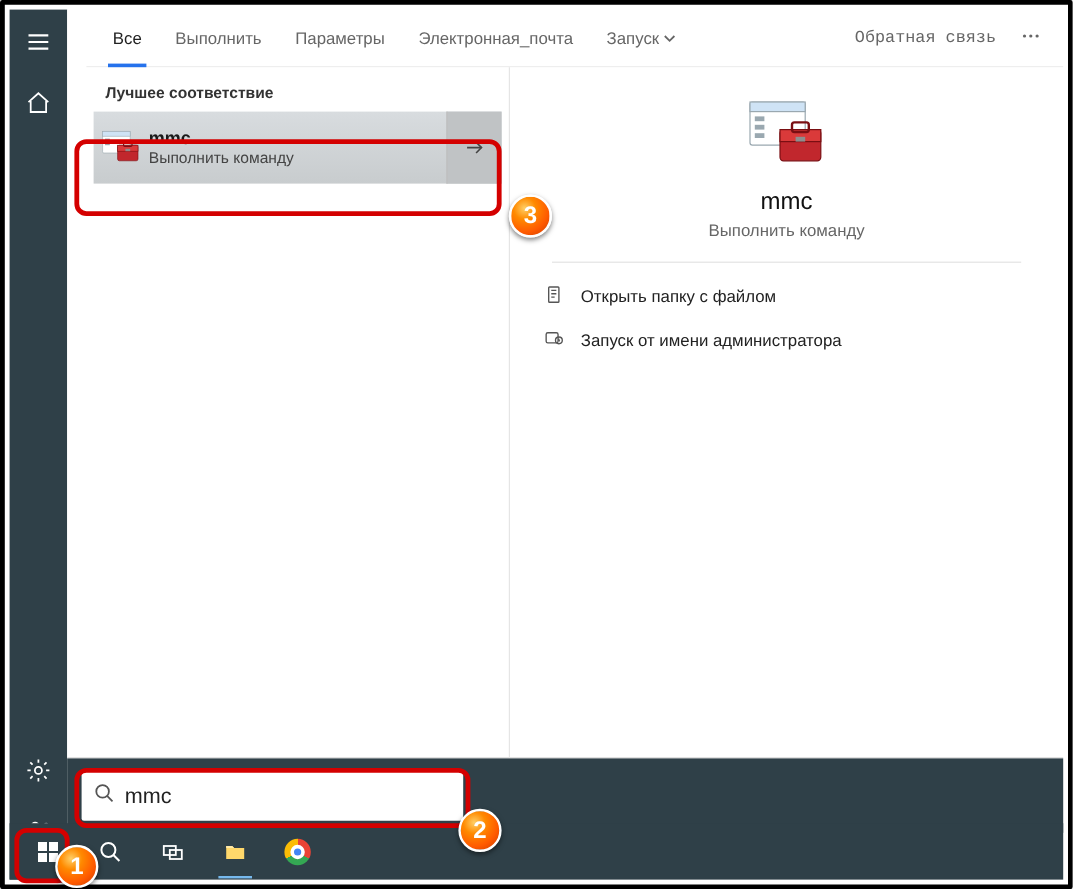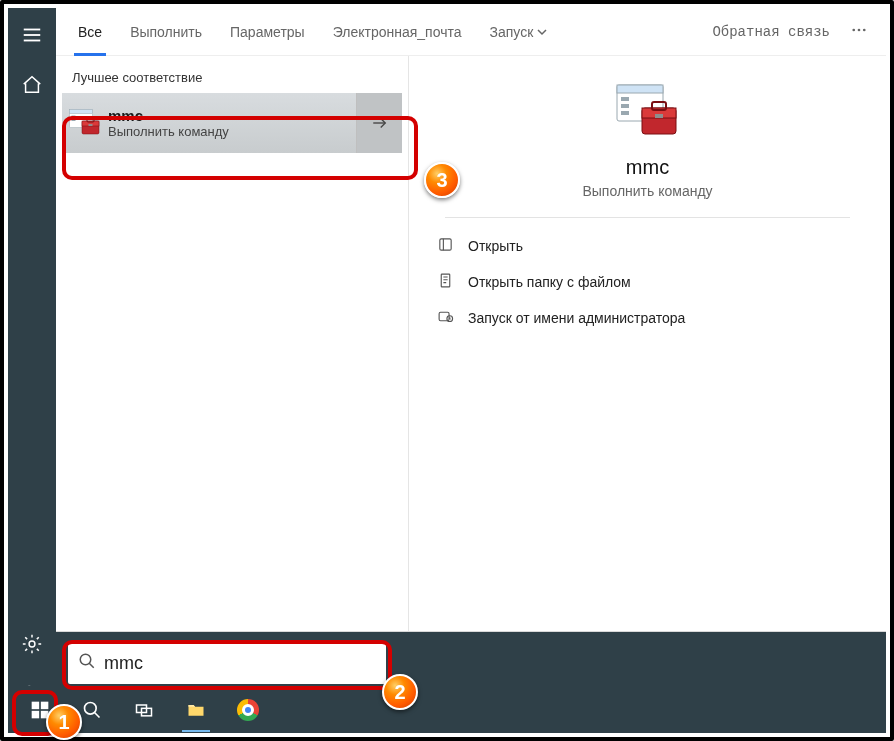--- a/index.html
+++ b/index.html
@@ -20,20 +20,21 @@
   .rail .top-group   { margin-top:16px; display:flex; flex-direction:column; gap:24px; align-items:center; }
   .rail .bottom-group{ margin-top:auto; margin-bottom:24px; display:flex; flex-direction:column; gap:24px; align-items:center; }
   .rail svg { width:22px; height:22px; }
 
   
   .panel {
     position:absolute; top:4px; left:52px; right:4px; height:624px;
     background:#fff;
     display:flex; flex-direction:column;
     border-bottom:1px solid #d9d9d9;
+    padding-left:16px;
   }
 
   
   .tabs {
     display:flex; align-items:center; height:48px; padding:0 8px;
     border-bottom:1px solid #eee; font-size:14px; color:#666;
     position:relative;
   }
   .tab { padding:0 14px; height:48px; display:flex; align-items:center; cursor:pointer; white-space:nowrap; }
   .tab.active { color:#222; position:relative; }
@@ -43,21 +44,21 @@
   .tab .chev { margin-left:4px; }
   .tabs .spacer { flex:1; }
   .feedback { color:#666; font-size:14px; padding:0 10px; cursor:pointer;font-family:Liberation Mono, monospace; }
   .more-dots { padding:0 10px; cursor:pointer; }
 
   
   .body { flex:1; display:flex; min-height:0; }
   .left  { width:352px; padding-top:10px; }
   .right { flex:1; border-left:1px solid #e5e5e5; display:flex; flex-direction:column; align-items:center; padding-top:20px; }
 
-  .section-label { font-size:13px; color:#333; padding:4px 16px 8px 16px; font-weight:400; }
+  .section-label { font-size:13px; color:#333; padding:4px 16px 8px 16px; font-weight:700; }
 
   
   .result-row {
     margin:0 6px 0 6px;
     display:flex; align-items:center; height:60px;
     background:linear-gradient(#d8dcdf,#c8ccce);
     position:relative;
   }
   .result-row .ico { width:46px; display:flex; align-items:center; justify-content:center; }
   .result-row .txt { flex:1; }
@@ -251,29 +252,20 @@
           </svg>
         </div>
         <div class="detail-title">mmc</div>
         <div class="detail-sub">Выполнить команду</div>
         <div class="divider"></div>
 
         <div class="actions">
           <div class="action">
             <span>
               <svg viewBox="0 0 24 24" fill="none" stroke="#555" stroke-width="1.6">
-                  <rect x="4" y="4" width="16" height="16" rx="2"></rect>
-                  <path d="M9 4v16"></path>
-                </svg>
-            </span>
-            <span>Открыть</span>
-          </div>
-          <div class="action">
-            <span>
-              <svg viewBox="0 0 24 24" fill="none" stroke="#555" stroke-width="1.6">
                   <rect x="6" y="3" width="12" height="18" rx="1"></rect>
                   <path d="M9 7h6M9 11h6M9 15h4"></path>
                 </svg>
             </span>
             <span>Открыть папку с файлом</span>
           </div>
           <div class="action">
             <span>
               <svg viewBox="0 0 24 24" fill="none" stroke="#555" stroke-width="1.6">
                   <rect x="3" y="6" width="14" height="12" rx="2"></rect>

